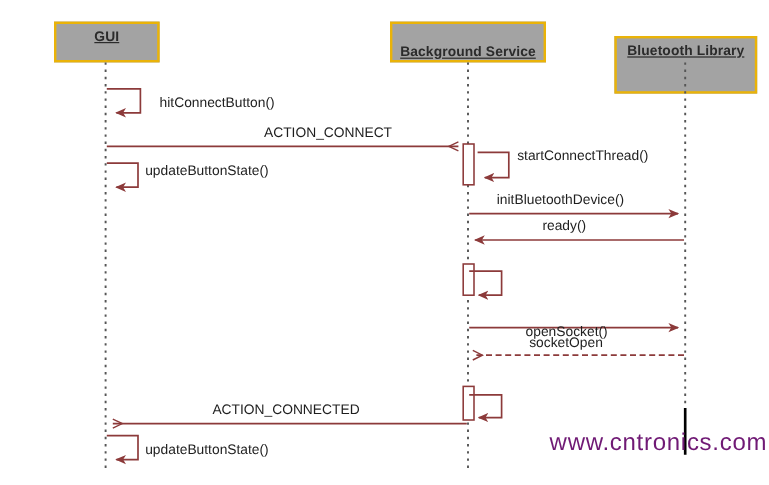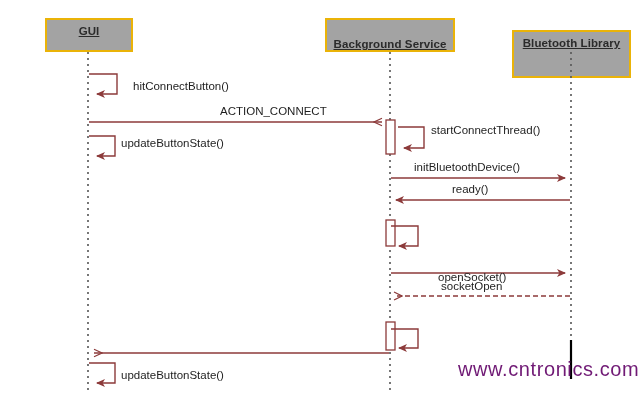--- a/index.html
+++ b/index.html
@@ -124,18 +124,19 @@
   <div class="msg-label" style="left:414px;top:161px;">initBluetoothDevice()</div>
 
   <div class="msg-label" style="left:452px;top:183px;">ready()</div>
 
 
   <div class="msg-label" style="left:438px;top:271px;">openSocket()</div>
 
   <div class="msg-label" style="left:441px;top:280px;">socketOpen</div>
 
 
+  <div class="msg-label" style="left:177px;top:336px;">ACTION_CONNECTED</div>
 
   <div class="msg-label" style="left:121px;top:369px;">updateButtonState()</div>
 
   <div class="watermark" style="left:458px;top:358px;">www.cntronics.com</div>
 
 </div>
 
 </body></html>

